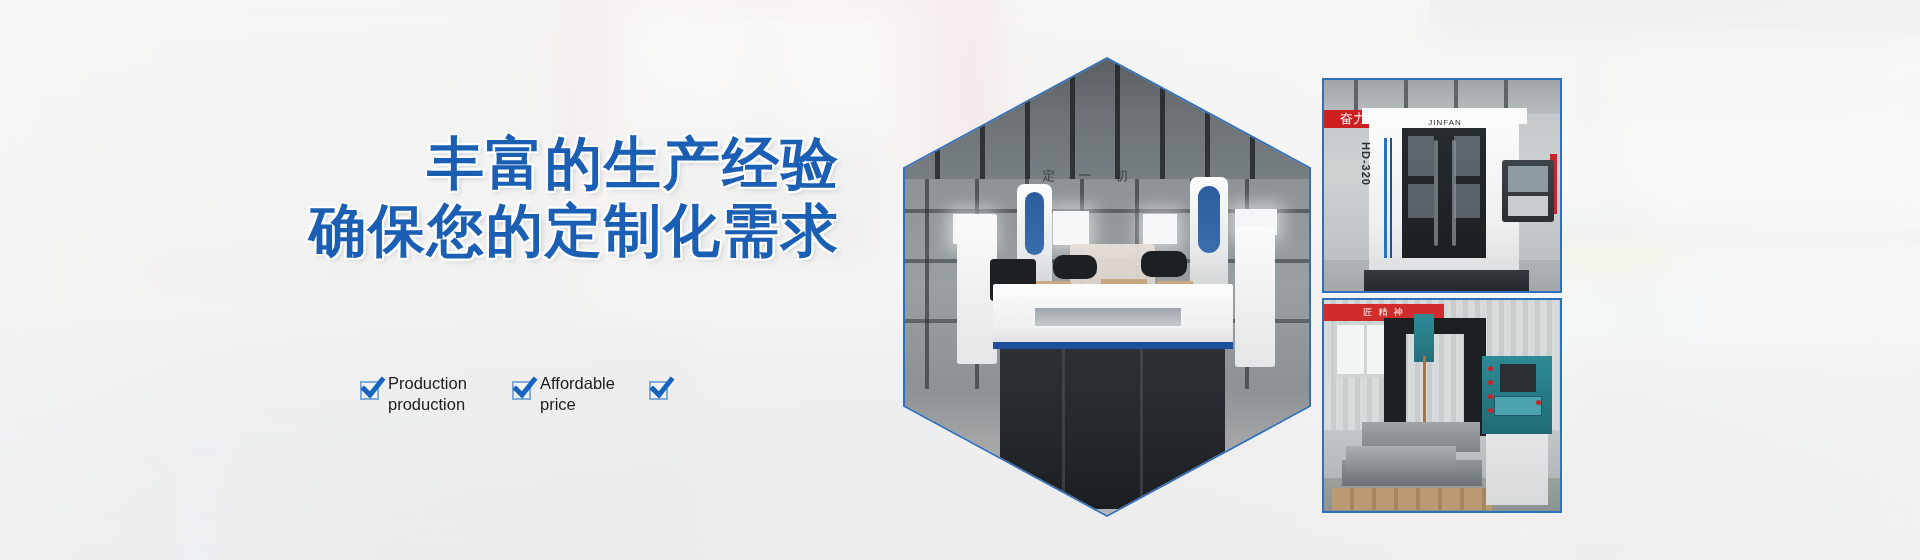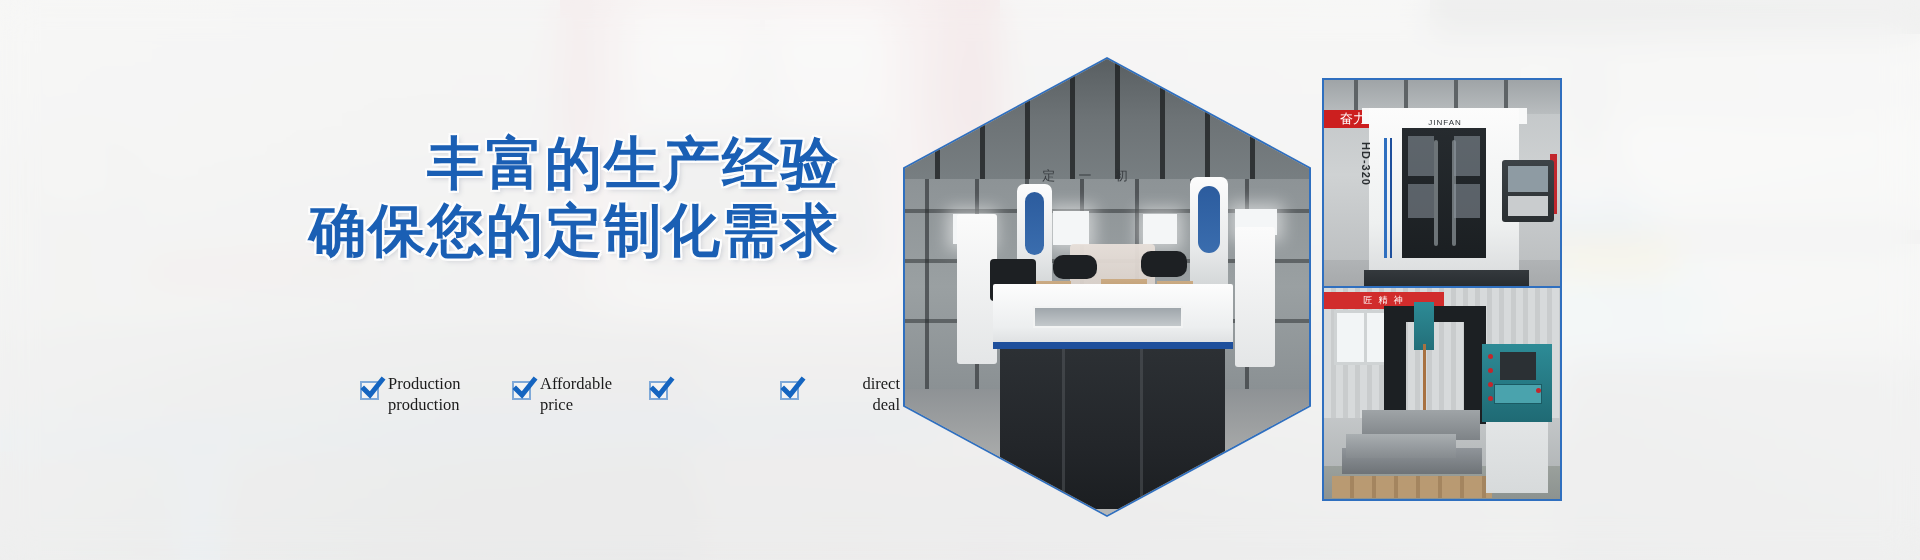--- a/index.html
+++ b/index.html
@@ -169,21 +169,21 @@
   .feature.f3{width:131px;}
   .feature.f4{width:120px;}
   .cbox{
     position:relative;flex:0 0 auto;width:19px;height:19px;margin-top:8px;
     border:2px solid #7fa9d8;background:rgba(255,255,255,.30);
     box-sizing:border-box;
   }
   .cbox svg{position:absolute;left:-3px;top:-7px;width:27px;height:27px;}
   .feature .flabel{
     font-size:16.5px;line-height:21px;color:#1b1b1b;
-    font-family:Liberation Serif, serif;
+    font-family:Liberation Sans, sans-serif;
   }
   .feature.f1 .flabel,.feature.f2 .flabel{text-align:left;}
   .feature.f3 .flabel,.feature.f4 .flabel{text-align:right;width:100%;}
 
   
   .hexwrap{
     position:absolute;left:903px;top:57px;width:408px;height:460px;
   }
   .hex{
     position:absolute;inset:0;
@@ -272,21 +272,21 @@
     text-align:center;color:#2d3135;font-size:13px;letter-spacing:10px;
     font-family:"Liberation Serif",serif;opacity:.85;
   }
 
   
   .thumb{
     position:absolute;border:2px solid #2f6fbf;box-sizing:border-box;
     overflow:hidden;background:#c6c8c9;
   }
   .thumb.t1{left:1322px;top:78px;width:240px;height:215px;}
-  .thumb.t2{left:1322px;top:286px;width:240px;height:215px;}
+  .thumb.t2{left:1322px;top:298px;width:240px;height:215px;}
 
   
   .m1-bg{
     position:absolute;inset:0;
     background:linear-gradient(180deg,#bfc3c5 0%,#cfd2d3 45%,#b7babc 100%);
   }
   .m1-roof{
     position:absolute;left:0;top:0;width:100%;height:34px;
     background:linear-gradient(180deg,#9fa4a7,#b9bdbf);
   }
@@ -500,31 +500,20 @@
     </div>
 
     <div class="feature f3">
       <span class="cbox">
         <svg viewBox="0 0 27 27" aria-hidden="true">
           <path d="M5 13 L11 19 L23 4" fill="none" stroke="#1565c0" stroke-width="5" stroke-linecap="square" stroke-linejoin="miter"></path>
         </svg>
       </span>
     </div>
 
-    <div class="feature f4">
-      <span class="cbox">
-        <svg viewBox="0 0 27 27" aria-hidden="true">
-          <path d="M5 13 L11 19 L23 4" fill="none" stroke="#1565c0" stroke-width="5" stroke-linecap="square" stroke-linejoin="miter"></path>
-        </svg>
-      </span>
-      <span class="flabel">
-        <span>direct</span><br>
-        <span>deal</span>
-      </span>
-    </div>
 
   </div>
 
   <div class="hexwrap">
     <div class="hex">
       <div class="hex-in">
         <div class="fs">
           <div class="fs-roof">
             <i style="left:40px"></i>
               <i style="left:85px"></i>

